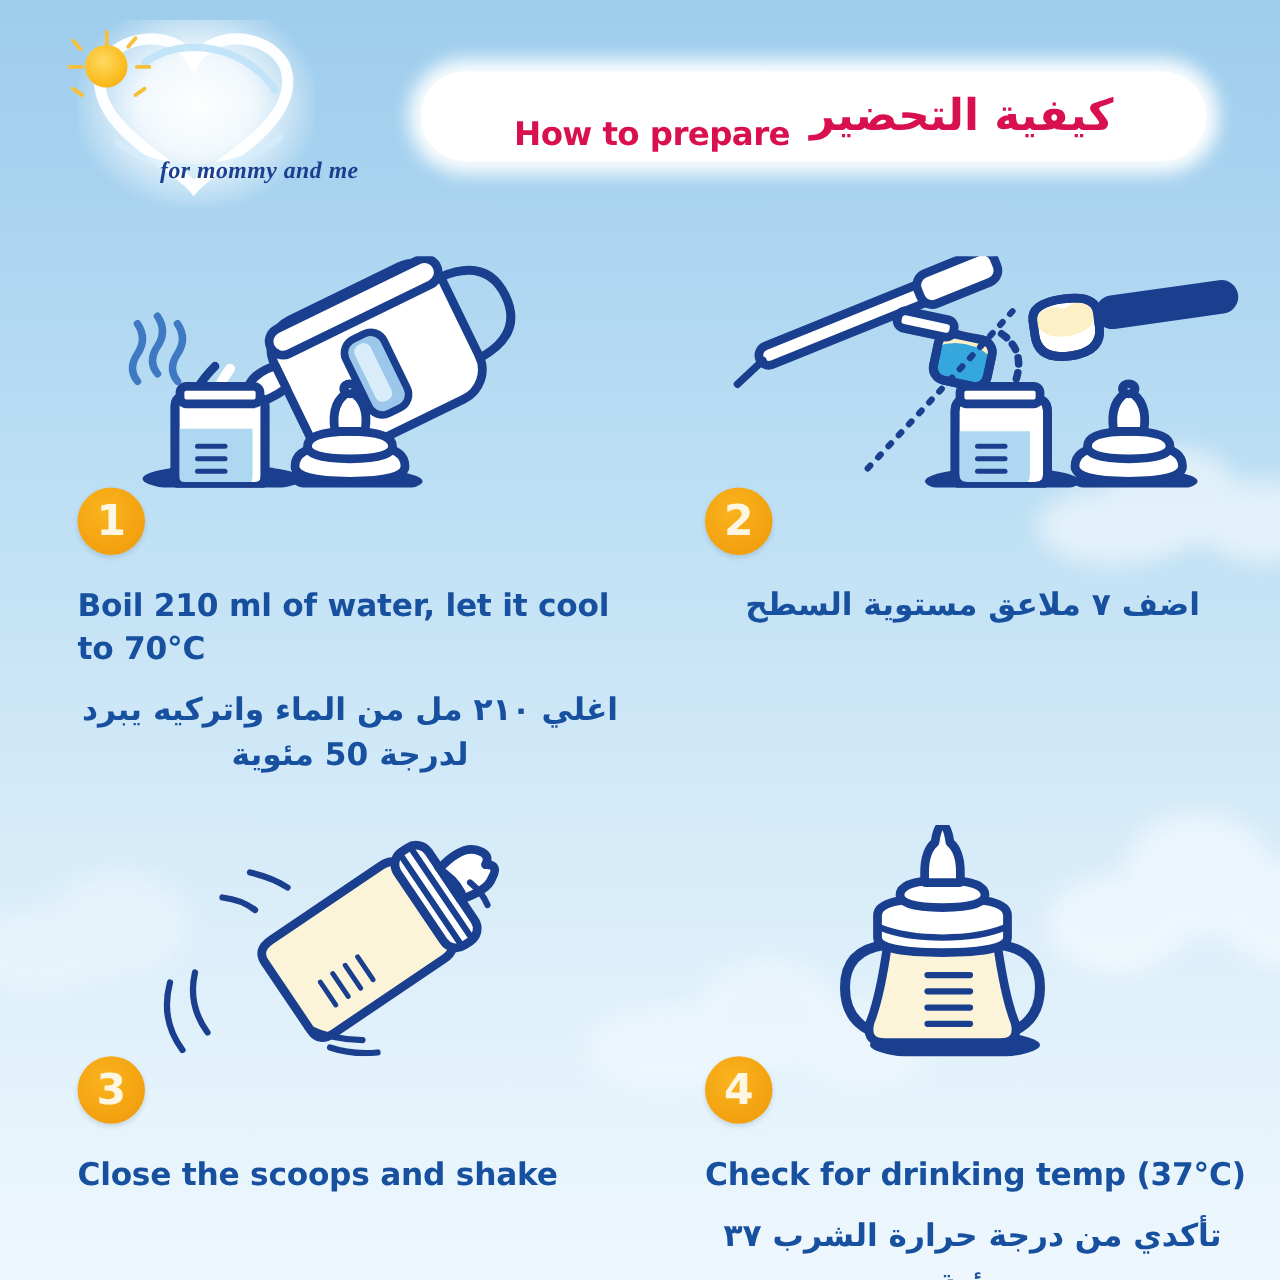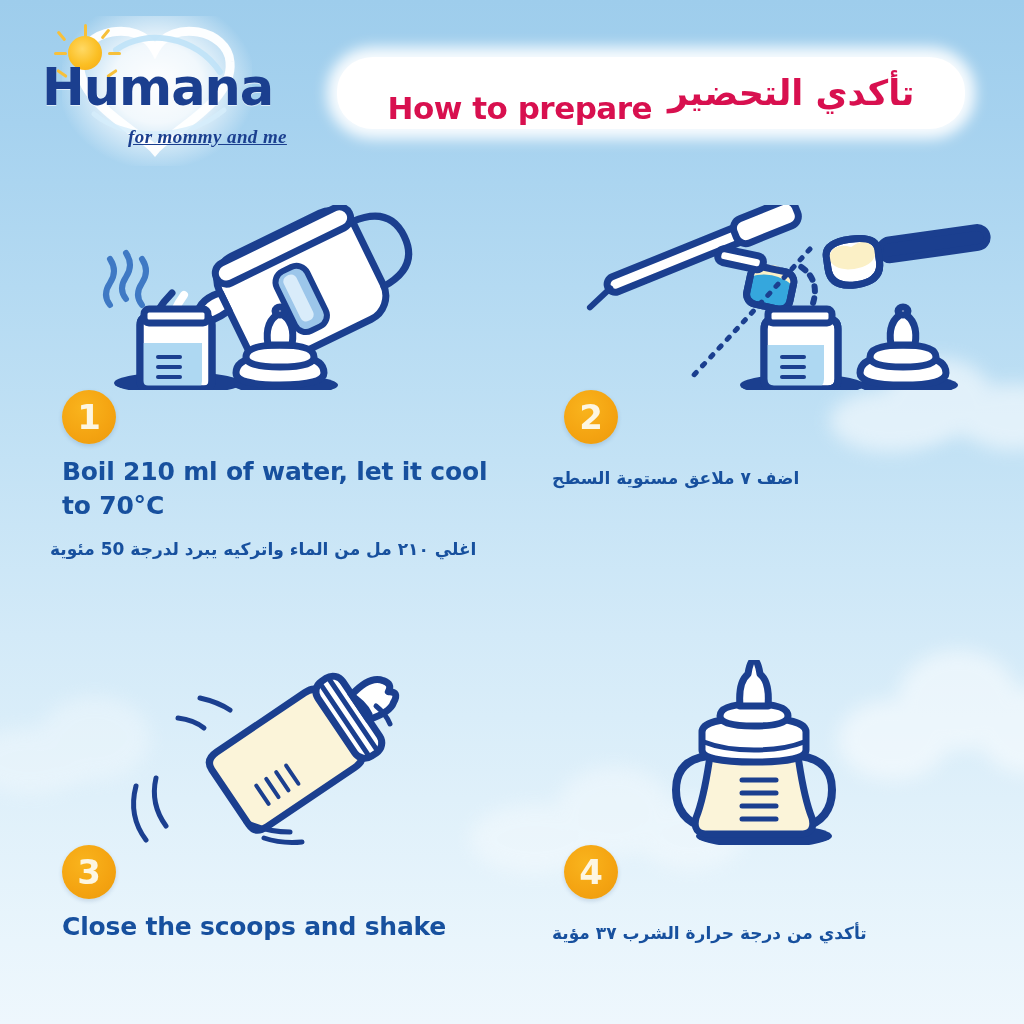--- a/index.html
+++ b/index.html
@@ -35,35 +35,35 @@
   .logoword{
     position:absolute;left:22px;top:52px;
     font-family:"DejaVu Sans",sans-serif;
     font-weight:bold;font-size:51px;letter-spacing:-1px;
     color:#1b3f8f;line-height:1;
     text-shadow:0 1px 0 rgba(255,255,255,.6);
   }
   .logotag{
     position:absolute;left:108px;top:116px;
     font-family:"Liberation Serif",serif;font-style:italic;font-weight:bold;
-    font-size:19px;color:#1b3f8f;letter-spacing:.4px;text-decoration:underline;
+    font-size:19px;color:#1b3f8f;letter-spacing:.4px;
   }
 
   
   #banner{
     position:absolute;left:337px;top:57px;width:628px;height:72px;
     background:#ffffff;border-radius:36px/34px;
     box-shadow:0 0 14px 10px rgba(255,255,255,.92);
   }
   #titlerow{
     position:absolute;left:337px;top:57px;width:628px;height:72px;
     display:flex;align-items:center;justify-content:center;gap:16px;
   }
   .title-en{
-    font-family:"DejaVu Sans",sans-serif;font-weight:bold;font-size:31px;
+    font-family:"DejaVu Sans",sans-serif;font-weight:bold;font-size:26px;
     color:#d8104f;letter-spacing:-.5px;white-space:nowrap;margin-top:30px;
   }
   .title-ar{
     font-family:"DejaVu Sans",sans-serif;font-weight:bold;font-size:35px;
     color:#d8104f;direction:rtl;white-space:nowrap;
   }
 
   
   .step{position:absolute;width:470px;}
   #step1{left:50px;top:205px;}
@@ -75,27 +75,27 @@
 
   .badgerow{position:relative;height:62px;}
   .badge{
     position:absolute;left:12px;top:0;width:54px;height:54px;border-radius:50%;
     background:radial-gradient(circle at 40% 34%,#f9b41d 0%,#f4a311 60%,#ea9a0c 100%);
     color:#fdf6e2;font-family:"DejaVu Sans",sans-serif;font-weight:bold;font-size:34px;
     display:flex;align-items:center;justify-content:center;line-height:1;
     box-shadow:0 2px 4px rgba(40,80,130,.18);
   }
   .txt-en{
-    margin-top:3px;padding-left:12px;
+    margin-top:16px;padding-left:12px;
     font-family:"DejaVu Sans",sans-serif;font-weight:bold;font-size:25px;
     color:#17509e;line-height:1.35;letter-spacing:-.2px;
   }
   .txt-ar{
-    margin-top:14px;padding-right:10px;text-align:left;direction:rtl;
-    font-family:"DejaVu Sans",sans-serif;font-weight:bold;font-size:17px;
+    margin-top:14px;padding-right:10px;text-align:center;direction:rtl;
+    font-family:"DejaVu Sans",sans-serif;font-weight:bold;font-size:25px;
     color:#17509e;line-height:1.45;
   }
   #step2 .txt-ar,#step4 .txt-ar{padding-right:18px;}
 
   svg{display:block;}
 </style>
 </head>
 <body>
 
 <div id="poster">
@@ -128,28 +128,27 @@
       <path d="M74 104 C 108 132, 168 130, 204 100" fill="none" stroke="#d6eefb" stroke-width="5" opacity=".8" stroke-linecap="round"></path>
     </svg>
     <div class="ray" style="left:64px;top:14px;width:3px;height:13px;"></div>
     <div class="ray" style="left:84px;top:18px;width:3px;height:12px;transform:rotate(40deg);"></div>
     <div class="ray" style="left:40px;top:20px;width:3px;height:12px;transform:rotate(-40deg);"></div>
     <div class="ray" style="left:34px;top:42px;width:13px;height:3px;"></div>
     <div class="ray" style="left:88px;top:42px;width:13px;height:3px;"></div>
     <div class="ray" style="left:36px;top:62px;width:12px;height:3px;transform:rotate(35deg);"></div>
     <div class="ray" style="left:86px;top:62px;width:12px;height:3px;transform:rotate(-35deg);"></div>
     <div class="sun"></div>
-    <div class="logoword">Humana</div>
     <div class="logotag">for mommy and me</div>
   </div>
 
   <div id="banner"></div>
   <div id="titlerow">
     <span class="title-en">How to prepare</span>
-    <span class="title-ar">تأكدي التحضير</span>
+    <span class="title-ar">كيفية التحضير</span>
   </div>
 
   <div class="step" id="step1">
     <div class="art">
       <svg width="470" height="185" viewBox="0 0 470 185">
         <g stroke="#1b3f8f" stroke-width="7" fill="#ffffff" stroke-linejoin="round" stroke-linecap="round">
 
           <g transform="rotate(-26 250 80)">
             <rect x="175" y="24" width="150" height="118" rx="26"></rect>
             <path d="M175 52 q-26 -4 -34 16 q10 8 34 4 Z" fill="#ffffff"></path>
@@ -311,16 +310,17 @@
             <line x1="190" y1="133" x2="224" y2="133"></line>
             <line x1="190" y1="146" x2="224" y2="146"></line>
             <line x1="190" y1="159" x2="224" y2="159"></line>
           </g>
         </g>
       </svg>
     </div>
     <div class="badgerow">
       <div class="badge">4</div>
     </div>
+    <div class="txt-en">Check for drinking temp (37°C)</div>
     <div class="txt-ar">تأكدي من درجة حرارة الشرب ٣٧ مؤية</div>
   </div>
 
 </div>
 
 </body></html>

